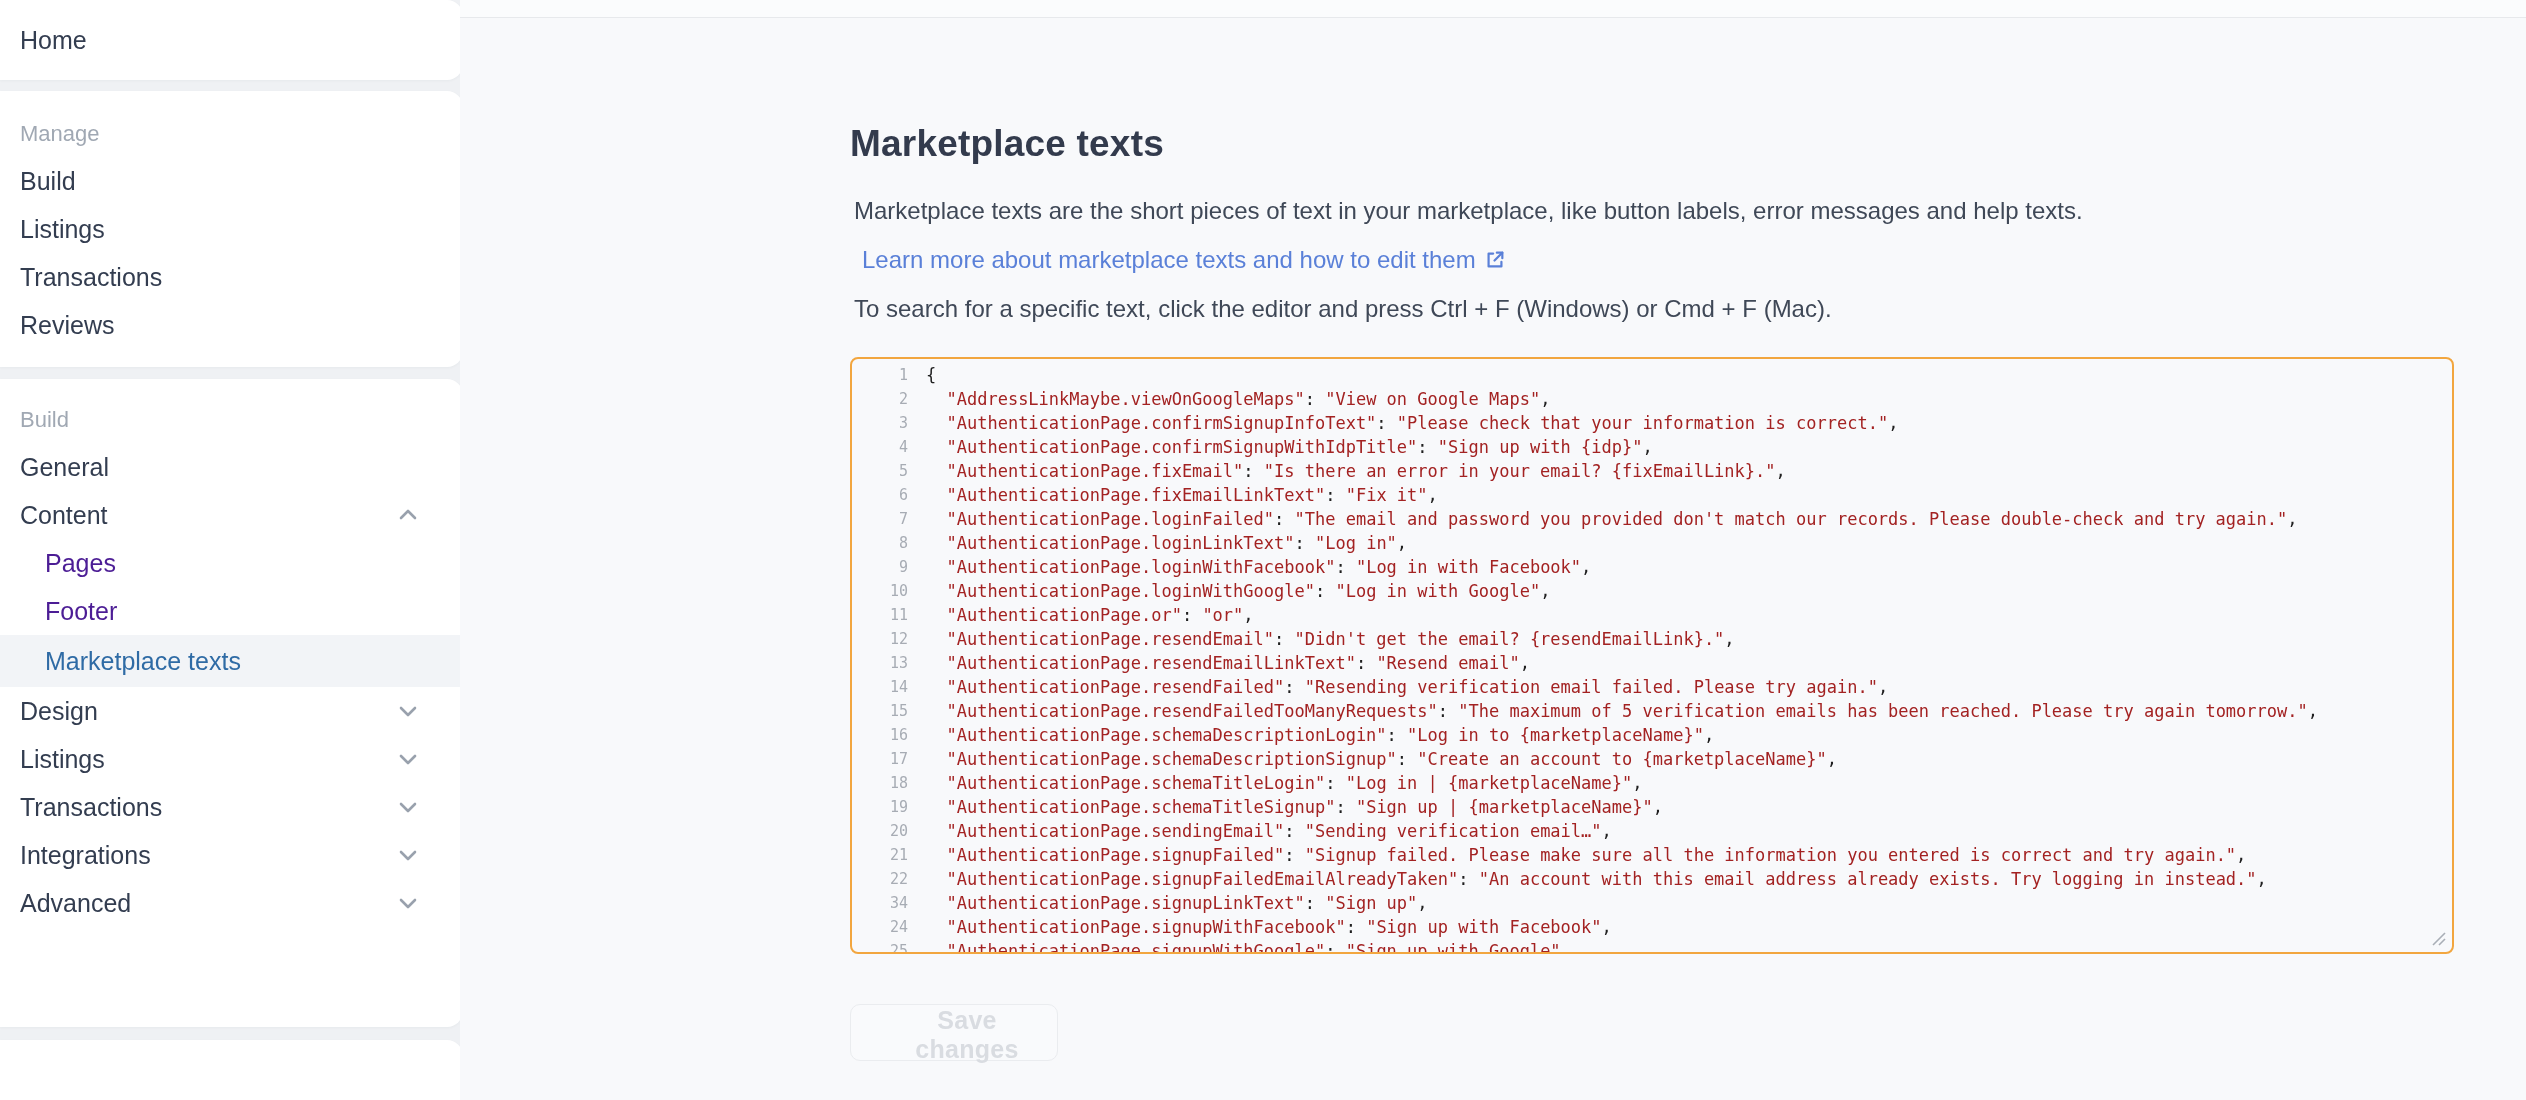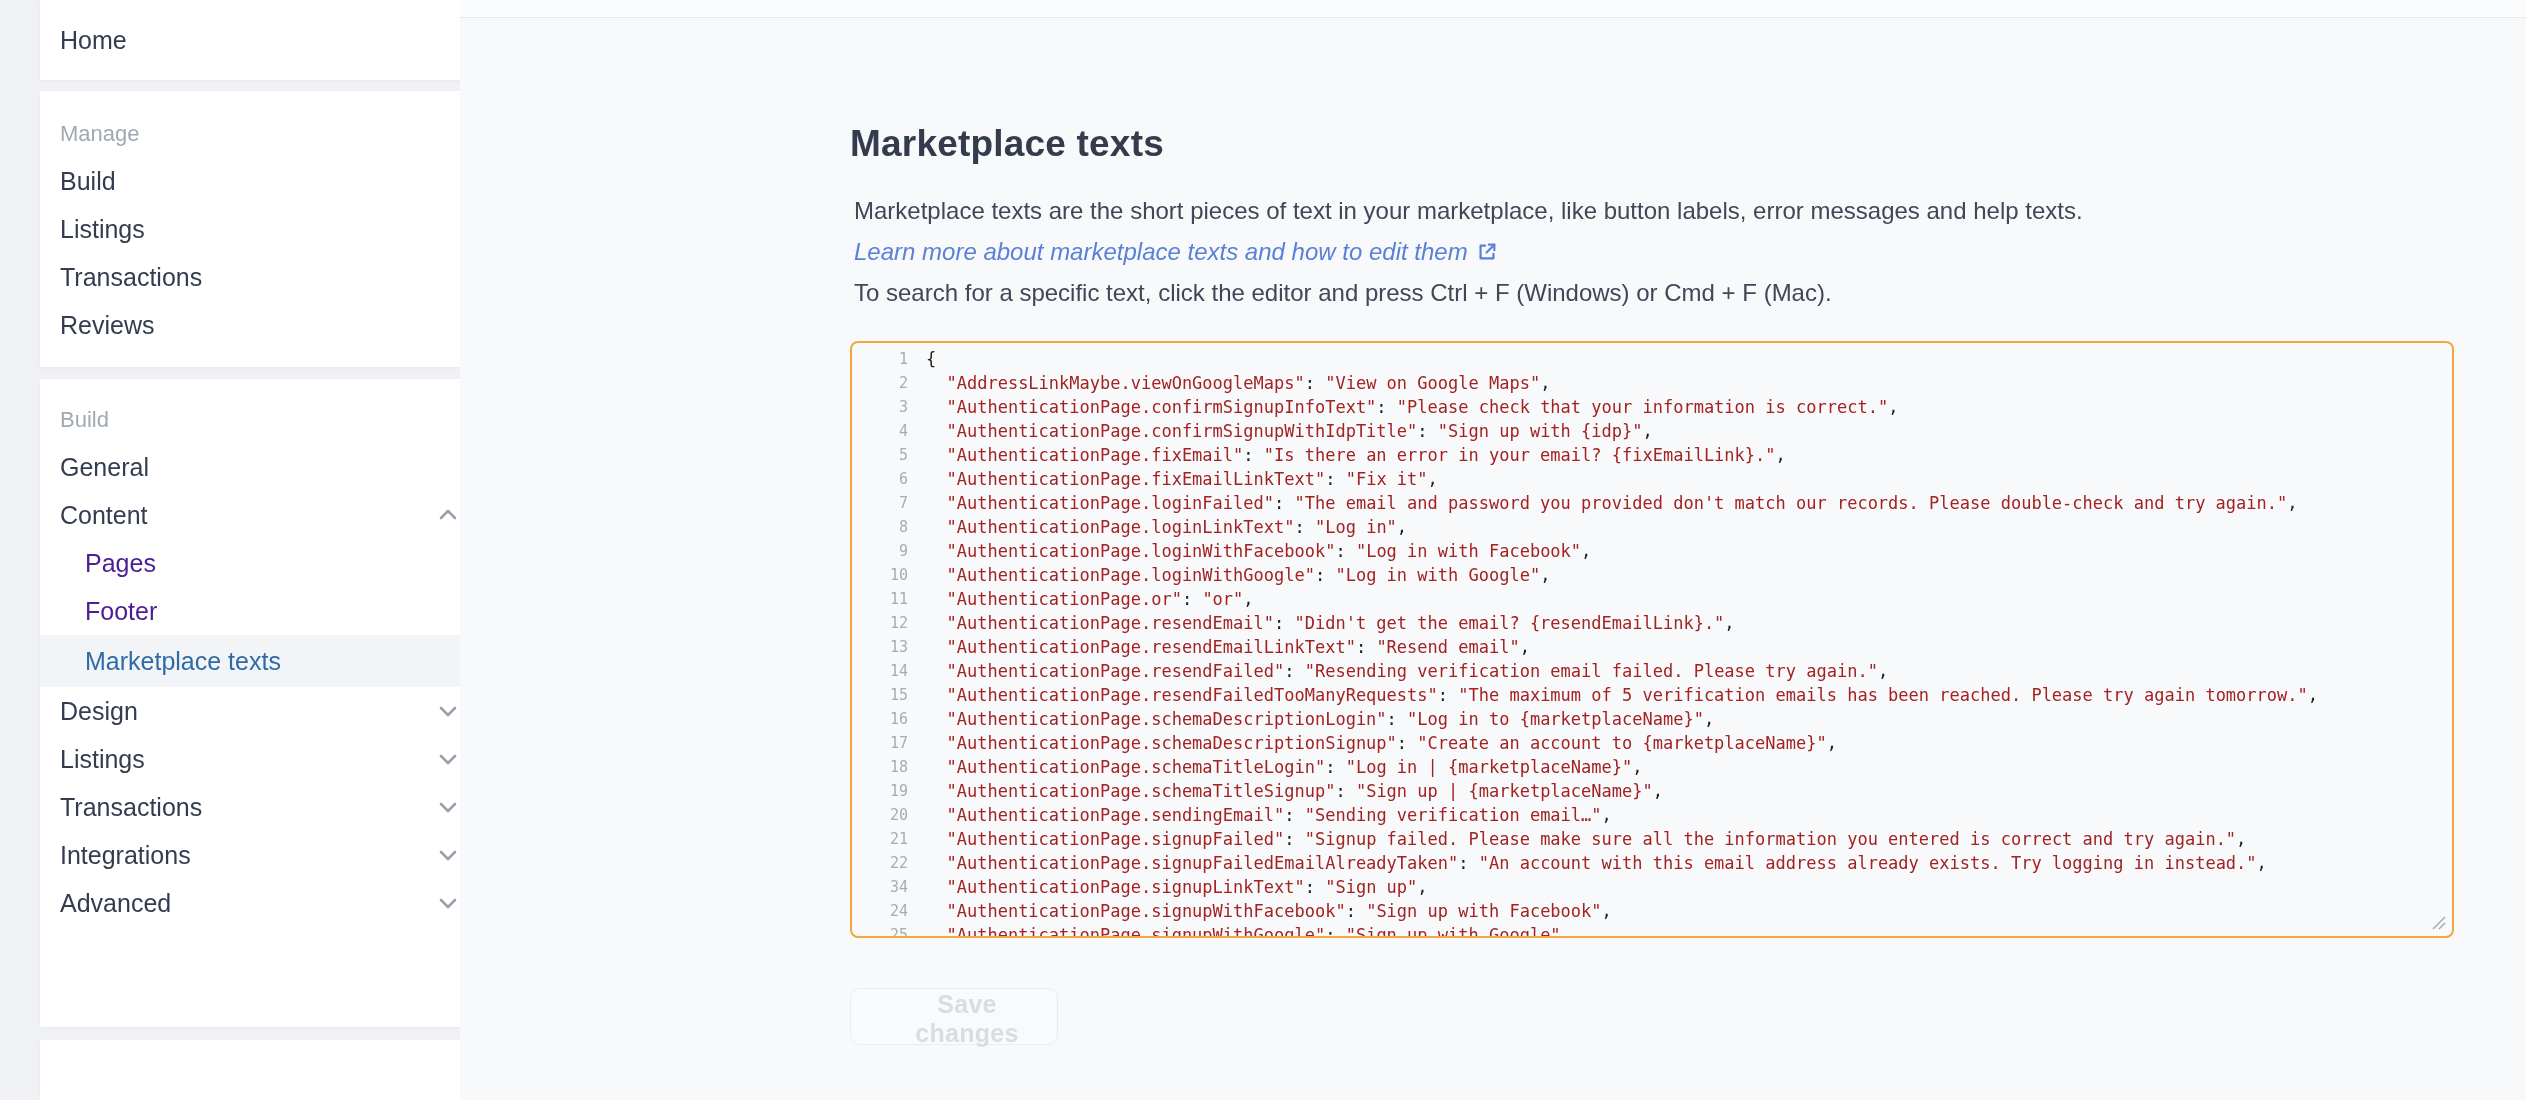--- a/index.html
+++ b/index.html
@@ -13,21 +13,20 @@
 
   
   .sidebar {
     width: 460px; height: 1100px; flex-shrink: 0;
     background: #eff1f4;
   }
   .card {
     width: 463px; background: #ffffff;
     border-radius: 0 16px 16px 0;
     box-shadow: 0 1px 3px rgba(30,40,60,0.04);
-    margin-left: 40px;
   }
   .card-home { padding: 16px 0 16px 0; }
   .card-manage { margin-top: 11px; padding: 16px 0 18px 0; }
   .card-build { margin-top: 12px; padding: 14px 0 100px 0; }
   .card-bottom { margin-top: 13px; padding: 22px 0 40px 0; height: 200px; }
 
   .section-label {
     padding: 14px 0 10px 20px;
     font-size: 22px; color: #a0a8b3; font-weight: 400;
   }
@@ -56,21 +55,21 @@
 
   h1.page-title {
     margin: 0 0 26px 0;
     font-size: 37px; line-height: 44px; font-weight: 700;
     color: #333b4d; letter-spacing: 0.2px;
   }
   .desc, .hint {
     margin: 4px; max-width: 1290px;
     font-size: 24px; line-height: 37px; color: #3f4857;
   }
-  .link-line { margin: 4px; font-size: 24px; line-height: 37px; font-style: italic; }
+  .link-line { margin: 12px; font-size: 24px; line-height: 37px; }
   .link-line a {
     color: #5a80d8; text-decoration: none; cursor: pointer;
     display: inline-flex; align-items: center; gap: 8px;
   }
   .ext-icon { width: 22px; height: 22px; }
   .ext-icon path { fill: none; stroke: #5a80d8; stroke-width: 2.4; stroke-linecap: round; stroke-linejoin: round; }
 
   
   .editor {
     margin-top: 30px; position: relative;

